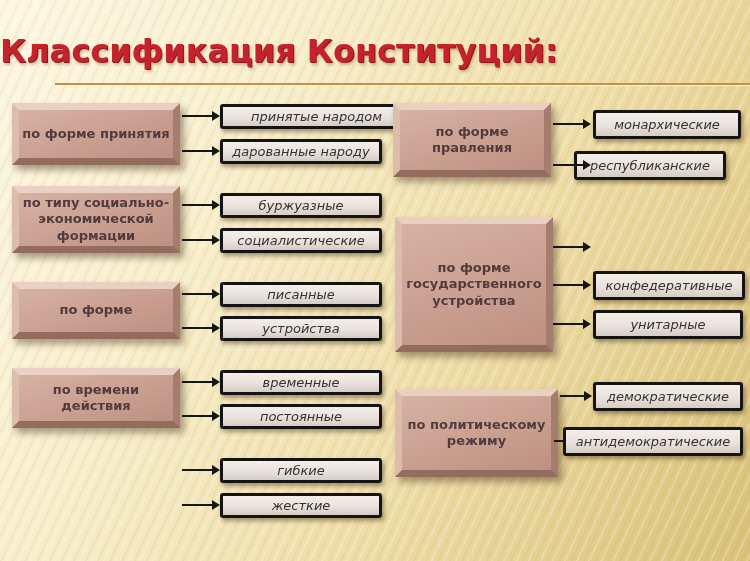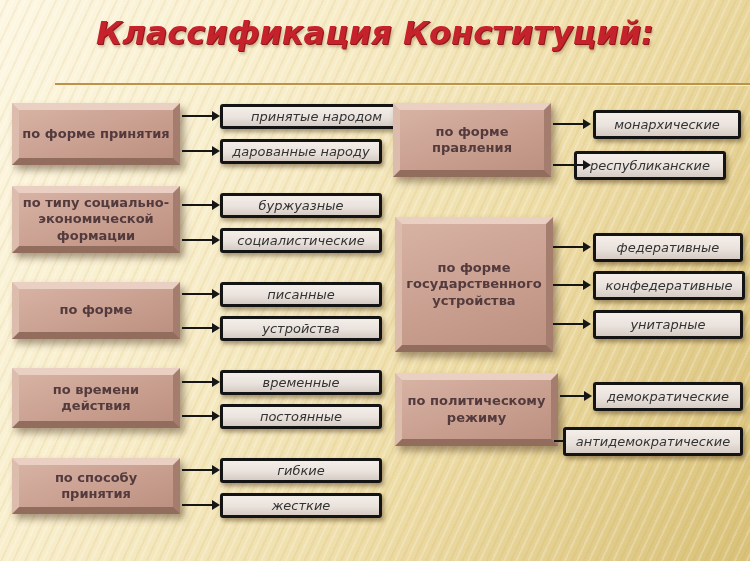--- a/index.html
+++ b/index.html
@@ -10,22 +10,22 @@
   }
   .stage::before{
     content:"";position:absolute;inset:0;pointer-events:none;
     background:repeating-linear-gradient(115deg,
       rgba(255,255,255,0.22) 0px,rgba(255,255,255,0.22) 2px,
       rgba(255,255,255,0) 2px,rgba(255,255,255,0) 6px,
       rgba(186,152,84,0.10) 6px,rgba(186,152,84,0.10) 8px,
       rgba(255,255,255,0) 8px,rgba(255,255,255,0) 11px);
   }
   .title{
-    position:absolute;top:14px;left:0;width:100%;text-align:center;
-    font-size:32px;font-weight:bold;font-style:italic;color:#c5222b;
+    position:absolute;top:32px;left:0;width:100%;
+    font-size:32px;font-weight:bold;color:#c5222b;
     text-shadow:1px 1px 0 #8d191e, 2px 3px 3px rgba(110,70,30,0.35);
   }
   .separator{
     position:absolute;top:83px;left:55px;right:0;height:2px;
     background:#bb9349;box-shadow:0 1px 0 rgba(252,242,205,0.9);
   }
   .cat{
     position:absolute;box-sizing:border-box;
     border:7px solid;border-color:#e9d0c3 #a57d6f #926c5d #dcbcac;
     background:linear-gradient(160deg,#d7b2a3 0%,#c99f90 55%,#bd9182 100%);
@@ -62,23 +62,20 @@
     </div>
   <div class="cat" style="left:12px;top:186px;width:168px;height:67px">
       <span>по типу социально-экономической формации</span>
     </div>
   <div class="cat" style="left:12px;top:282px;width:168px;height:57px">
       <span>по форме</span>
     </div>
   <div class="cat" style="left:12px;top:368px;width:168px;height:60px">
       <span>по времени действия</span>
     </div>
-  <div class="cat" style="left:12px;top:458px;width:168px;height:56px">
-      <span>по способу принятия</span>
-    </div>
 
   <div class="item" style="left:220px;top:104px;width:193px;height:25px">
       <span>принятые народом</span>
     </div>
   <div class="item" style="left:220px;top:139px;width:162px;height:25px">
       <span>дарованные народу</span>
     </div>
   <div class="item" style="left:220px;top:193px;width:162px;height:25px">
       <span>буржуазные</span>
     </div>
@@ -103,32 +100,29 @@
   <div class="item" style="left:220px;top:493px;width:162px;height:25px">
       <span>жесткие</span>
     </div>
 
   <div class="cat" style="left:393px;top:103px;width:158px;height:74px">
       <span>по форме правления</span>
     </div>
   <div class="cat" style="left:395px;top:217px;width:158px;height:135px">
       <span>по форме государственного устройства</span>
     </div>
-  <div class="cat" style="left:395px;top:373px;width:163px;height:73px">
+  <div class="cat" style="left:395px;top:389px;width:163px;height:88px">
       <span>по политическому режиму</span>
     </div>
 
   <div class="item" style="left:593px;top:110px;width:148px;height:29px">
       <span>монархические</span>
     </div>
   <div class="item" style="left:574px;top:151px;width:152px;height:29px">
       <span>республиканские</span>
-    </div>
-  <div class="item" style="left:593px;top:233px;width:150px;height:29px">
-      <span>федеративные</span>
     </div>
   <div class="item" style="left:593px;top:271px;width:152px;height:29px">
       <span>конфедеративные</span>
     </div>
   <div class="item" style="left:593px;top:310px;width:150px;height:29px">
       <span>унитарные</span>
     </div>
   <div class="item" style="left:593px;top:382px;width:150px;height:29px">
       <span>демократические</span>
     </div>

